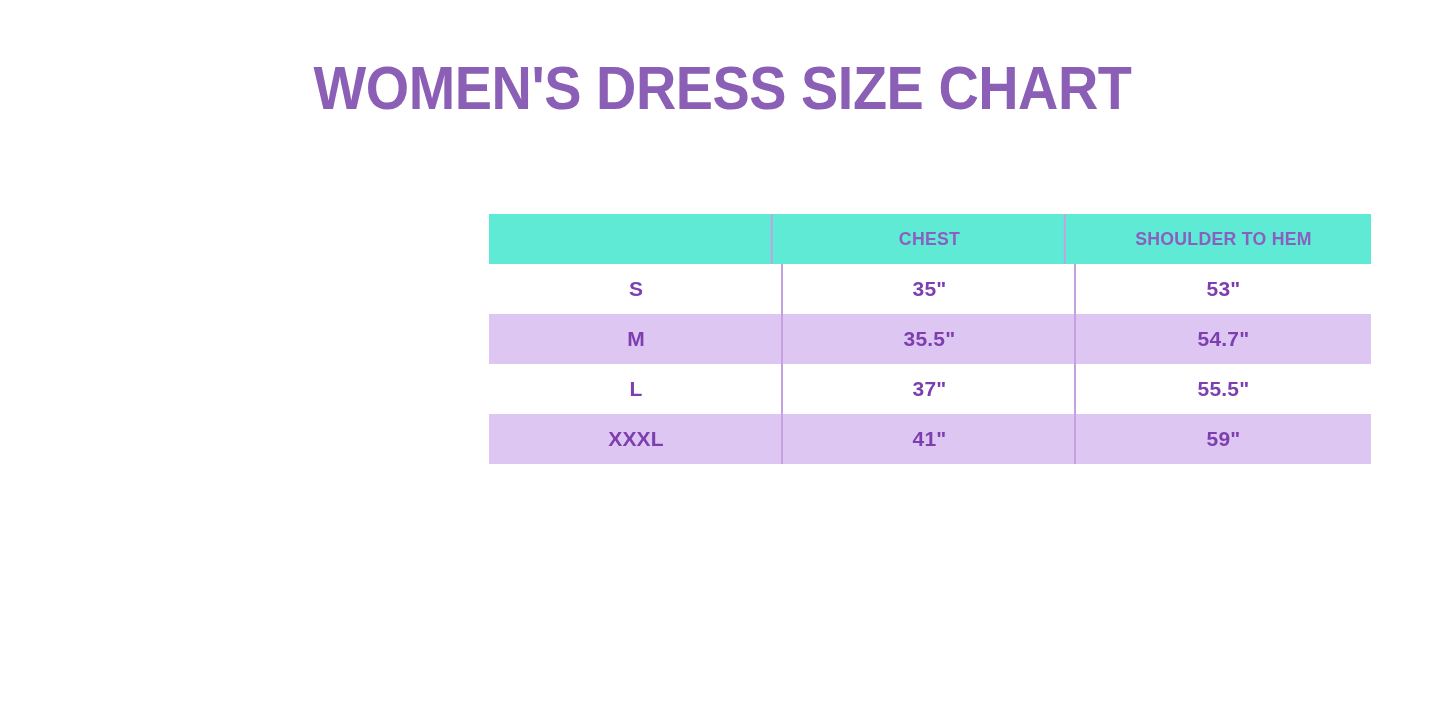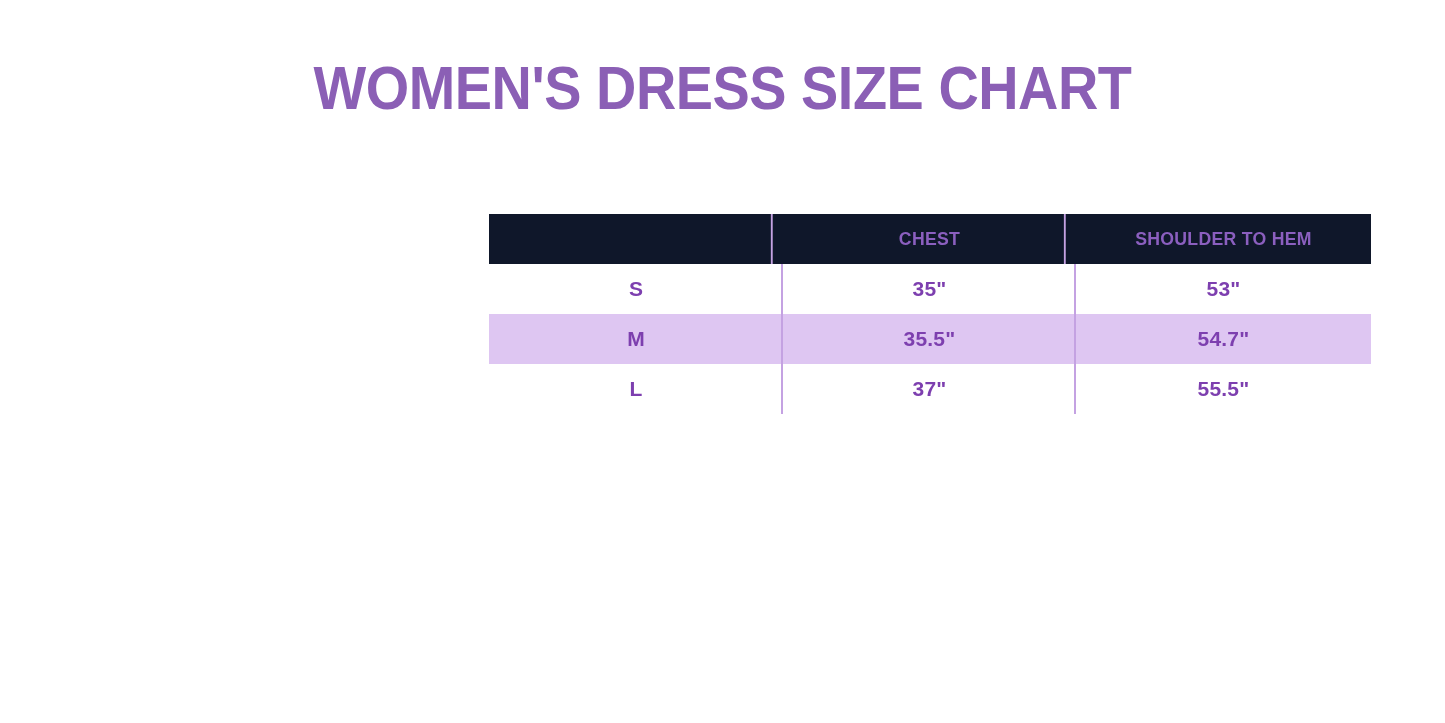--- a/index.html
+++ b/index.html
@@ -63,21 +63,21 @@
     font-family: "Liberation Sans", sans-serif;
     font-weight: bold;
     font-size: 20px;
     line-height: 50px;
     white-space: nowrap;
     border: none;
   }
 
   
   .size-table thead tr {
-    background: #0f172a;
+    background: #5eead4;
   }
   .size-table thead th {
     color: #8B5FBF;
     font-size: 19px;
     letter-spacing: 0.3px;
     transform: scaleX(0.93);
   }
   .size-table thead th.empty-head {
     color: transparent;
   }
@@ -139,17 +139,22 @@
       </tr>
 
       <tr class="row-light">
         <td class="size-cell div-right">L</td>
         <td class="div-right">37"</td>
         <td>55.5"</td>
       </tr>
 
 
 
+      <tr class="row-fill">
+        <td class="size-cell div-right">XXXL</td>
+        <td class="div-right">41"</td>
+        <td>59"</td>
+      </tr>
 
     </tbody>
   </table>
 
 </div>
 
 </body></html>

